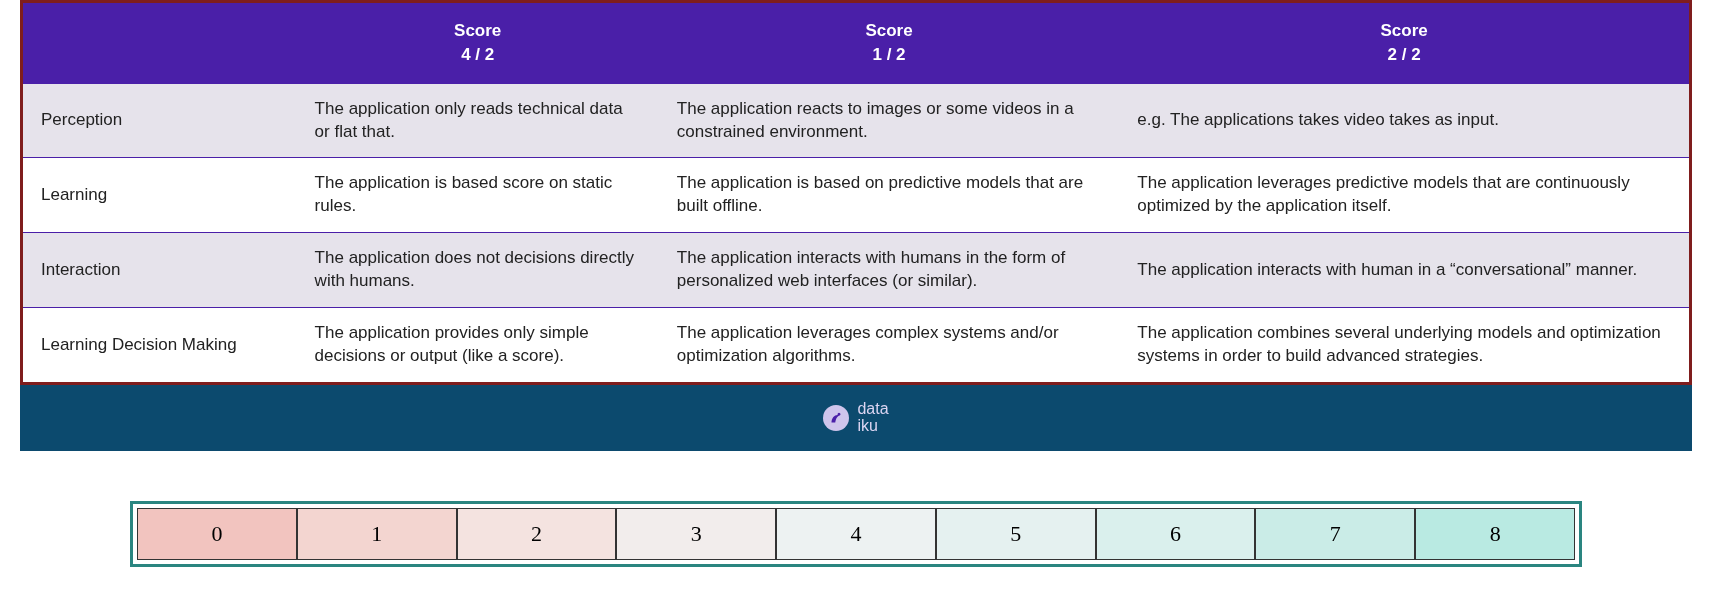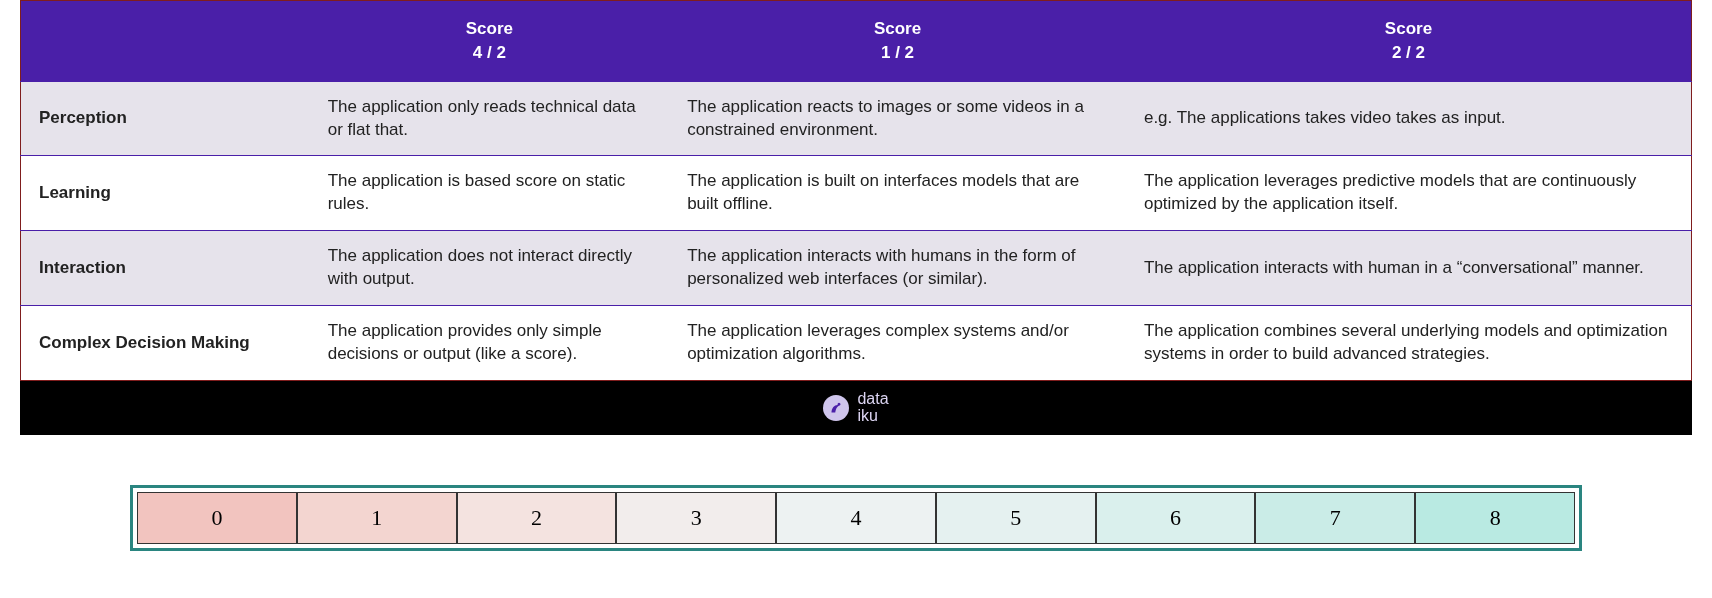--- a/index.html
+++ b/index.html
@@ -6,21 +6,21 @@
   body { 
     font-family: Arial, Helvetica, sans-serif; 
     background: #fff; 
     padding: 0;
     width: 1712px;
   }
   .rubric-table {
     border-collapse: collapse;
     width: calc(100% - 40px);
     margin: 0 20px;
-    border: 1px solid #7f1d1d;
+    border: 3px solid #7f1d1d;
   }
   .rubric-table thead th {
     background: #4a1fa8;
     color: #fff;
     font-weight: bold;
     text-align: center;
     padding: 16px 10px;
     font-size: 17px;
     line-height: 1.4;
   }
@@ -31,29 +31,29 @@
   .rubric-table tbody tr.even td { background: #ffffff; }
   .rubric-table tbody td {
     border-top: 1px solid #4a1fa8;
     padding: 14px 18px;
     vertical-align: middle;
     font-size: 17px;
     color: #222;
     line-height: 1.35;
   }
   .rubric-table tbody td.rowhead {
-    font-weight: bold;
+    font-weight: normal;
     white-space: nowrap;
     width: 1%;
     padding-right: 60px;
   }
   .footer-bar {
-    background: #000000;
+    background: #0c4a6e;
     text-align: center;
-    padding: 10px 0;
+    padding: 16px 0;
     margin: 0 20px;
   }
   .footer-inner {
     display: inline-flex;
     align-items: center;
     gap: 8px;
     color: #dcd5f2;
   }
   .footer-logo {
     width: 26px; height: 26px; border-radius: 50%;
@@ -106,31 +106,31 @@
   <tbody id="rubric-body">
       <tr class="odd">
         <td class="rowhead">Perception</td>
         <td>The application only reads technical data or flat that.</td>
         <td>The application reacts to images or some videos in a constrained environment.</td>
         <td>e.g. The applications takes video takes as input.</td>
       </tr>
       <tr class="even">
         <td class="rowhead">Learning</td>
         <td> The application is based score on static rules.</td>
-        <td>The application is built on interfaces models that are built offline.</td>
+        <td>The application is based on predictive models that are built offline.</td>
         <td>The application leverages predictive models that are continuously optimized by the application itself.</td>
       </tr>
       <tr class="odd">
         <td class="rowhead">Interaction</td>
-        <td>The application does not interact directly with output.</td>
+        <td>The application does not decisions directly with humans.</td>
         <td>The application interacts with humans in the form of personalized web interfaces (or similar).</td>
         <td>The application interacts with human in a “conversational” manner.</td>
       </tr>
       <tr class="even">
-        <td class="rowhead">Complex Decision Making</td>
+        <td class="rowhead">Learning Decision Making</td>
         <td>The application provides only simple decisions or output (like a score).</td>
         <td>The application leverages complex systems and/or optimization algorithms.</td>
         <td>The application combines several underlying models and optimization systems in order to build advanced strategies.</td>
       </tr>
     </tbody>
 </table>
 
 <div class="footer-bar">
   <div class="footer-inner">
     <div class="footer-logo">

